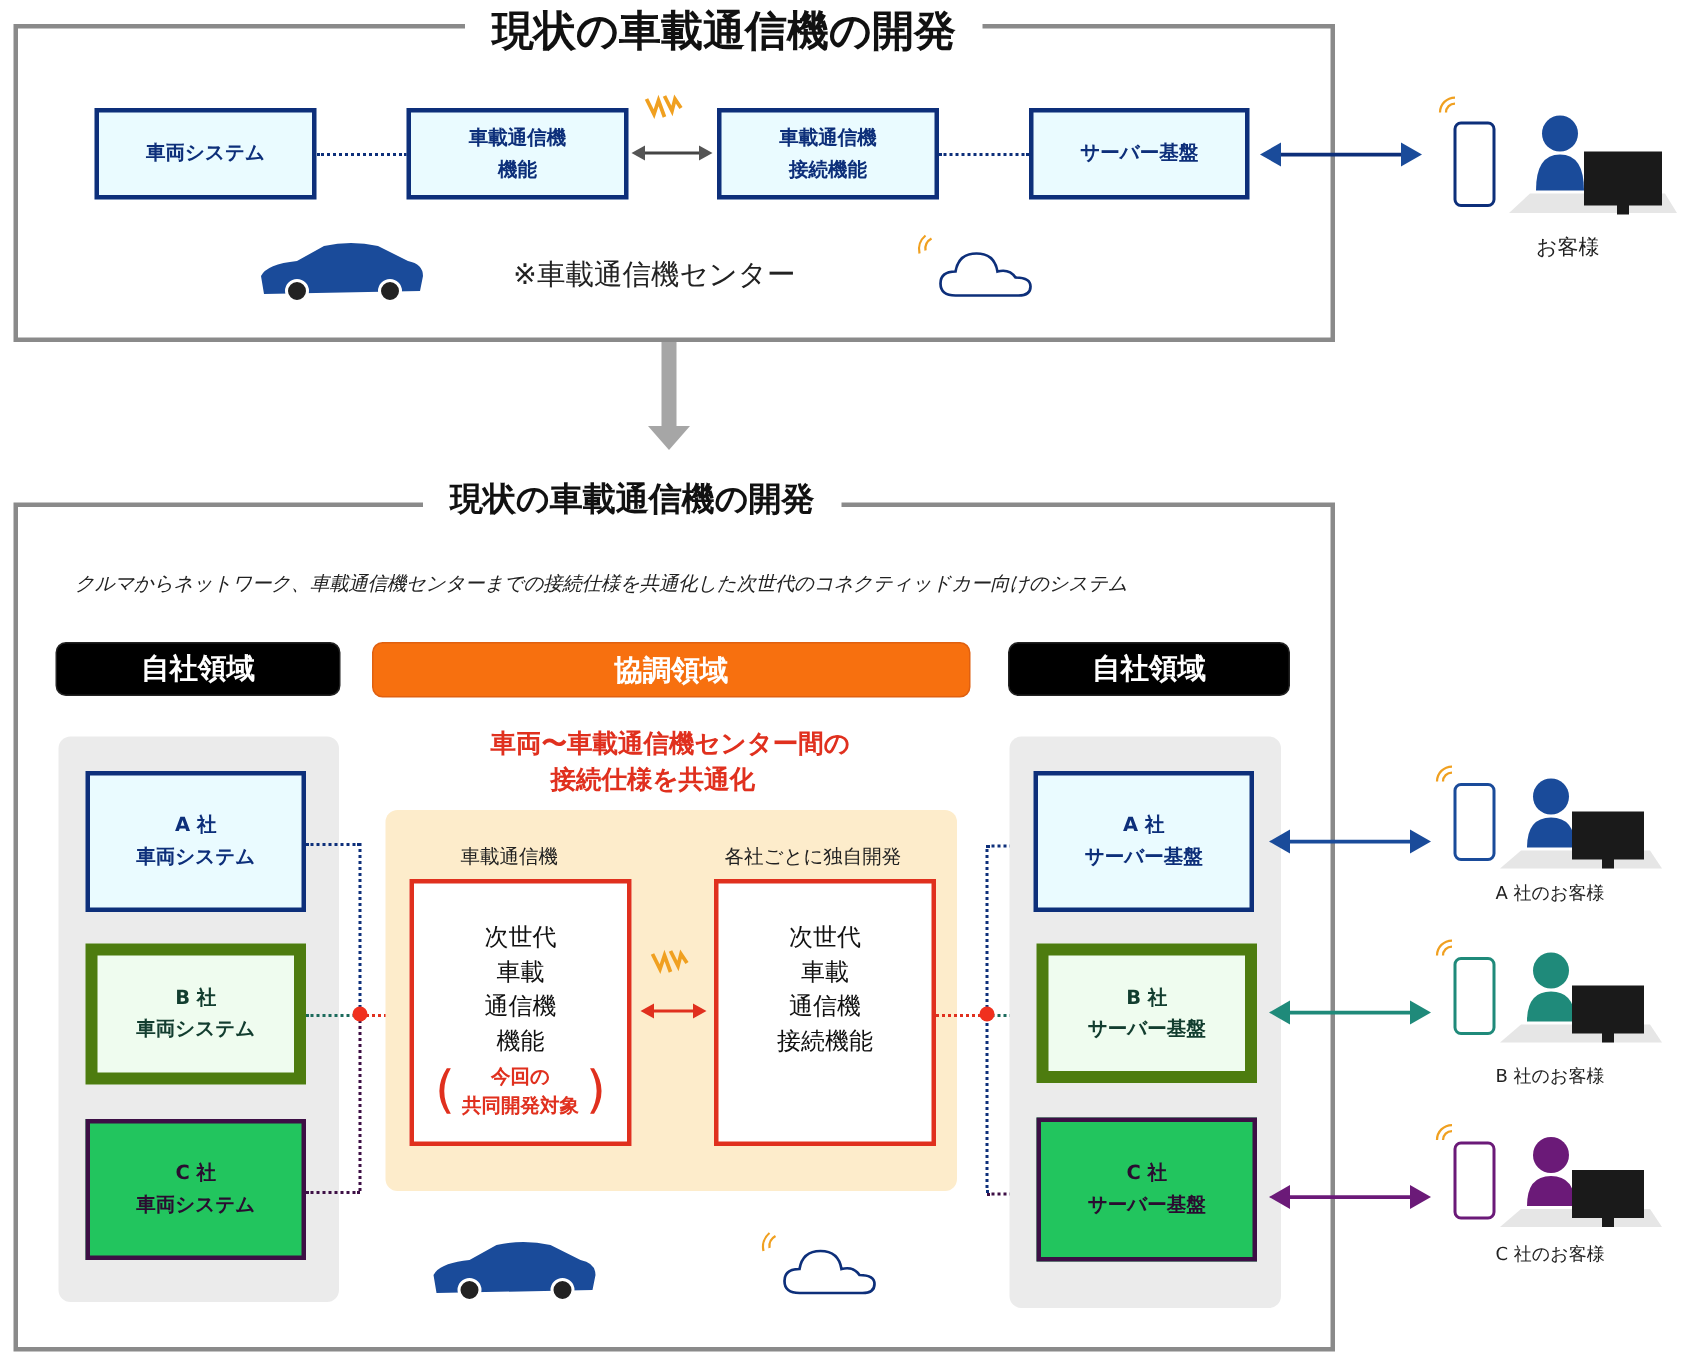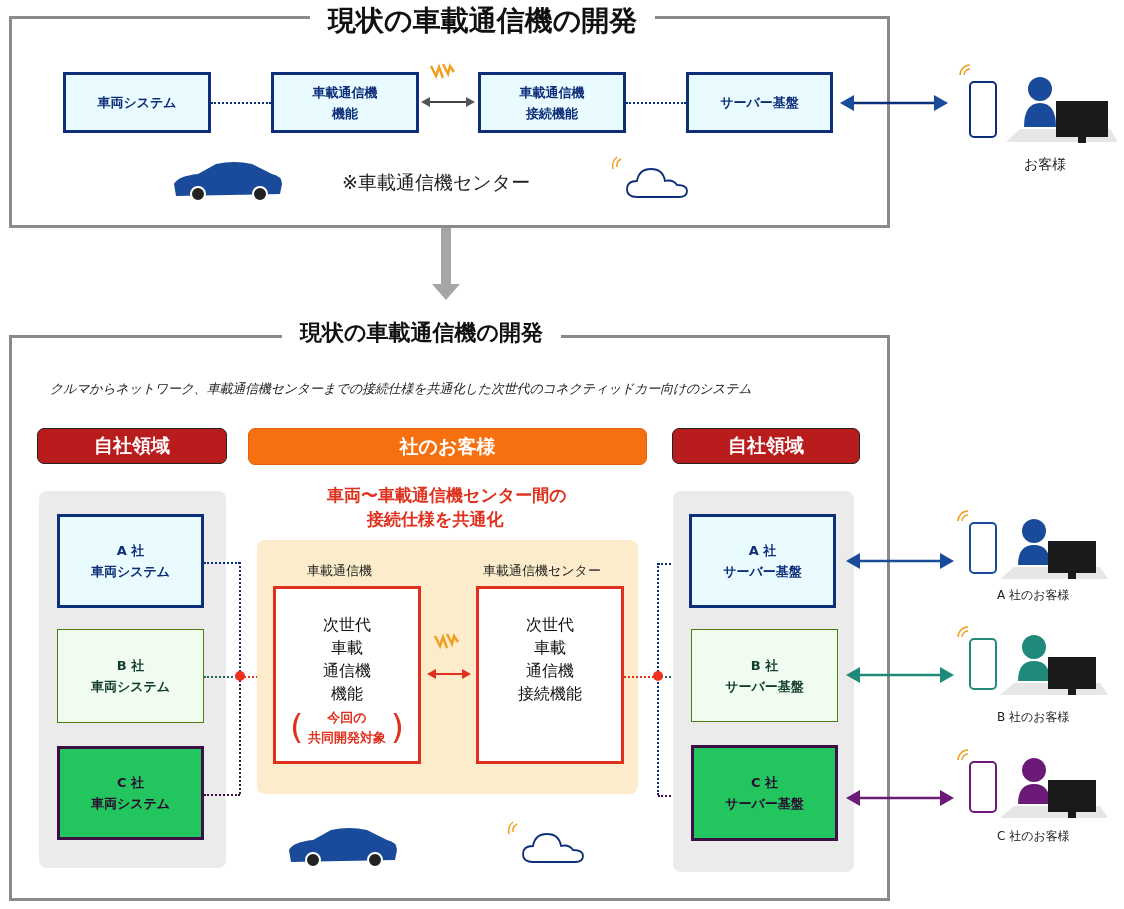--- a/index.html
+++ b/index.html
@@ -4,25 +4,25 @@
 <style>
   * { box-sizing: border-box; margin: 0; padding: 0; }
   body { width: 1124px; height: 909px; background: #fff; position: relative; overflow: hidden;
          font-family: "DejaVu Sans", "Liberation Sans", sans-serif; color: #222; }
   .abs { position: absolute; }
   .frame { position: absolute; border: 3px solid #8a8a8a; }
   .frame-title { position: absolute; background: #fff; padding: 0 18px; font-weight: bold; color: #111; white-space: nowrap; }
   .box { position: absolute; display: flex; flex-direction: column; align-items: center; justify-content: center;
          text-align: center; font-weight: bold; font-size: 13px; line-height: 21px; }
   .box-blue { background: #eafbff; border: 3px solid #0d2f7a; color: #0d2f7a; }
-  .box-green { background: #effcef; border: 1px solid #4d7c0f; color: #123d2f; }
+  .box-green { background: #effcef; border: 8px solid #4d7c0f; color: #123d2f; }
   .box-purple { background: #22c55e; border: 3px solid #3d0f45; color: #2a0c30; }
   .pill { position: absolute; border-radius: 7px; color: #fff; font-weight: bold; font-size: 19px;
           display: flex; align-items: center; justify-content: center; border: 1px solid #222; }
-  .pill-gray { background: #b91c1c; align-items: center; }
+  .pill-gray { background: #000000; align-items: center; }
   .pill-orange { background: #f7700f; border-color: #e06010; }
   .panel-gray { position: absolute; background: #ebebeb; border-radius: 8px; }
   .dot-h { position: absolute; height: 0; border-top: 2px dotted; }
   .dot-v { position: absolute; width: 0; border-left: 2px dotted; }
   .label { position: absolute; white-space: nowrap; }
   svg { position: absolute; overflow: visible; }
 </style>
 </head>
 <body>
 
@@ -92,21 +92,21 @@
 </svg>
 
 <div class="frame" style="left:9px;top:335px;width:881px;height:566px;"></div>
 <div class="frame-title" style="left:282px;top:318px;font-size:22px;">現状の車載通信機の開発</div>
 <div class="label" style="left:50px;top:380px;font-size:13px;letter-spacing:-0.2px;font-style:italic;">クルマからネットワーク、車載通信機センターまでの接続仕様を共通化した次世代のコネクティッドカー向けのシステム</div>
 
 <div class="pill pill-gray" style="left:37px;top:428px;width:190px;height:36px;">
     <span>自社領域</span>
   </div>
 <div class="pill pill-orange" style="left:248px;top:428px;width:399px;height:37px;">
-    <span>社のお客様</span>
+    <span>協調領域</span>
   </div>
 <div class="pill pill-gray" style="left:672px;top:428px;width:188px;height:36px;">
     <span>自社領域</span>
   </div>
 
 <div class="panel-gray" style="left:39px;top:491px;width:187px;height:377px;"></div>
 <div class="box box-blue" style="left:57px;top:514px;width:147px;height:94px;">
   <span>A 社</span>
   <span>車両システム</span>
 </div>
@@ -124,21 +124,21 @@
 <div class="dot-h" style="left:204px;top:676px;width:36px;border-color:#1c6b5c;"></div>
 <div class="dot-v" style="left:239px;top:676px;height:118px;border-color:#3d0f45;"></div>
 <div class="dot-h" style="left:204px;top:794px;width:36px;border-color:#3d0f45;"></div>
 <div class="dot-h" style="left:240px;top:676px;width:34px;border-color:#e0301e;"></div>
 <div class="abs" style="left:235px;top:671px;width:10px;height:10px;border-radius:50%;background:#f0301e;"></div>
 
 <div class="label" style="left:307px;top:484px;font-size:17px;font-weight:bold;color:#e0301e;margin-left:20px;">車両〜車載通信機センター間の</div>
 <div class="label" style="left:367px;top:508px;font-size:17px;font-weight:bold;color:#e0301e;">接続仕様を共通化</div>
 <div class="abs" style="left:257px;top:540px;width:381px;height:254px;background:#fdeccb;border-radius:8px;"></div>
 <div class="label" style="left:307px;top:562px;font-size:13px;">車載通信機</div>
-<div class="label" style="left:483px;top:562px;font-size:13px;">車載通信機センター</div>
+<div class="label" style="left:483px;top:562px;font-size:13px;">各社ごとに独自開発</div>
 
 <div class="box" style="left:273px;top:586px;width:148px;height:178px;background:#fff;border:3px solid #e0301e;justify-content:flex-start;padding-top:24px;font-weight:normal;font-size:16px;line-height:23px;color:#111;">
   <span>次世代</span>
   <span>車載</span>
   <span>通信機</span>
   <span>機能</span>
   <span style="position:relative;margin-top:4px;font-size:13px;font-weight:bold;color:#e0301e;line-height:19px;padding:0 12px;">
     <span style="position:absolute;left:-6px;top:-2px;font-size:34px;font-weight:normal;line-height:40px;">(</span>
     <span style="display:block;font-family:Liberation Mono, monospace;">今回の</span>
     <span style="display:block;">共同開発対象</span>

